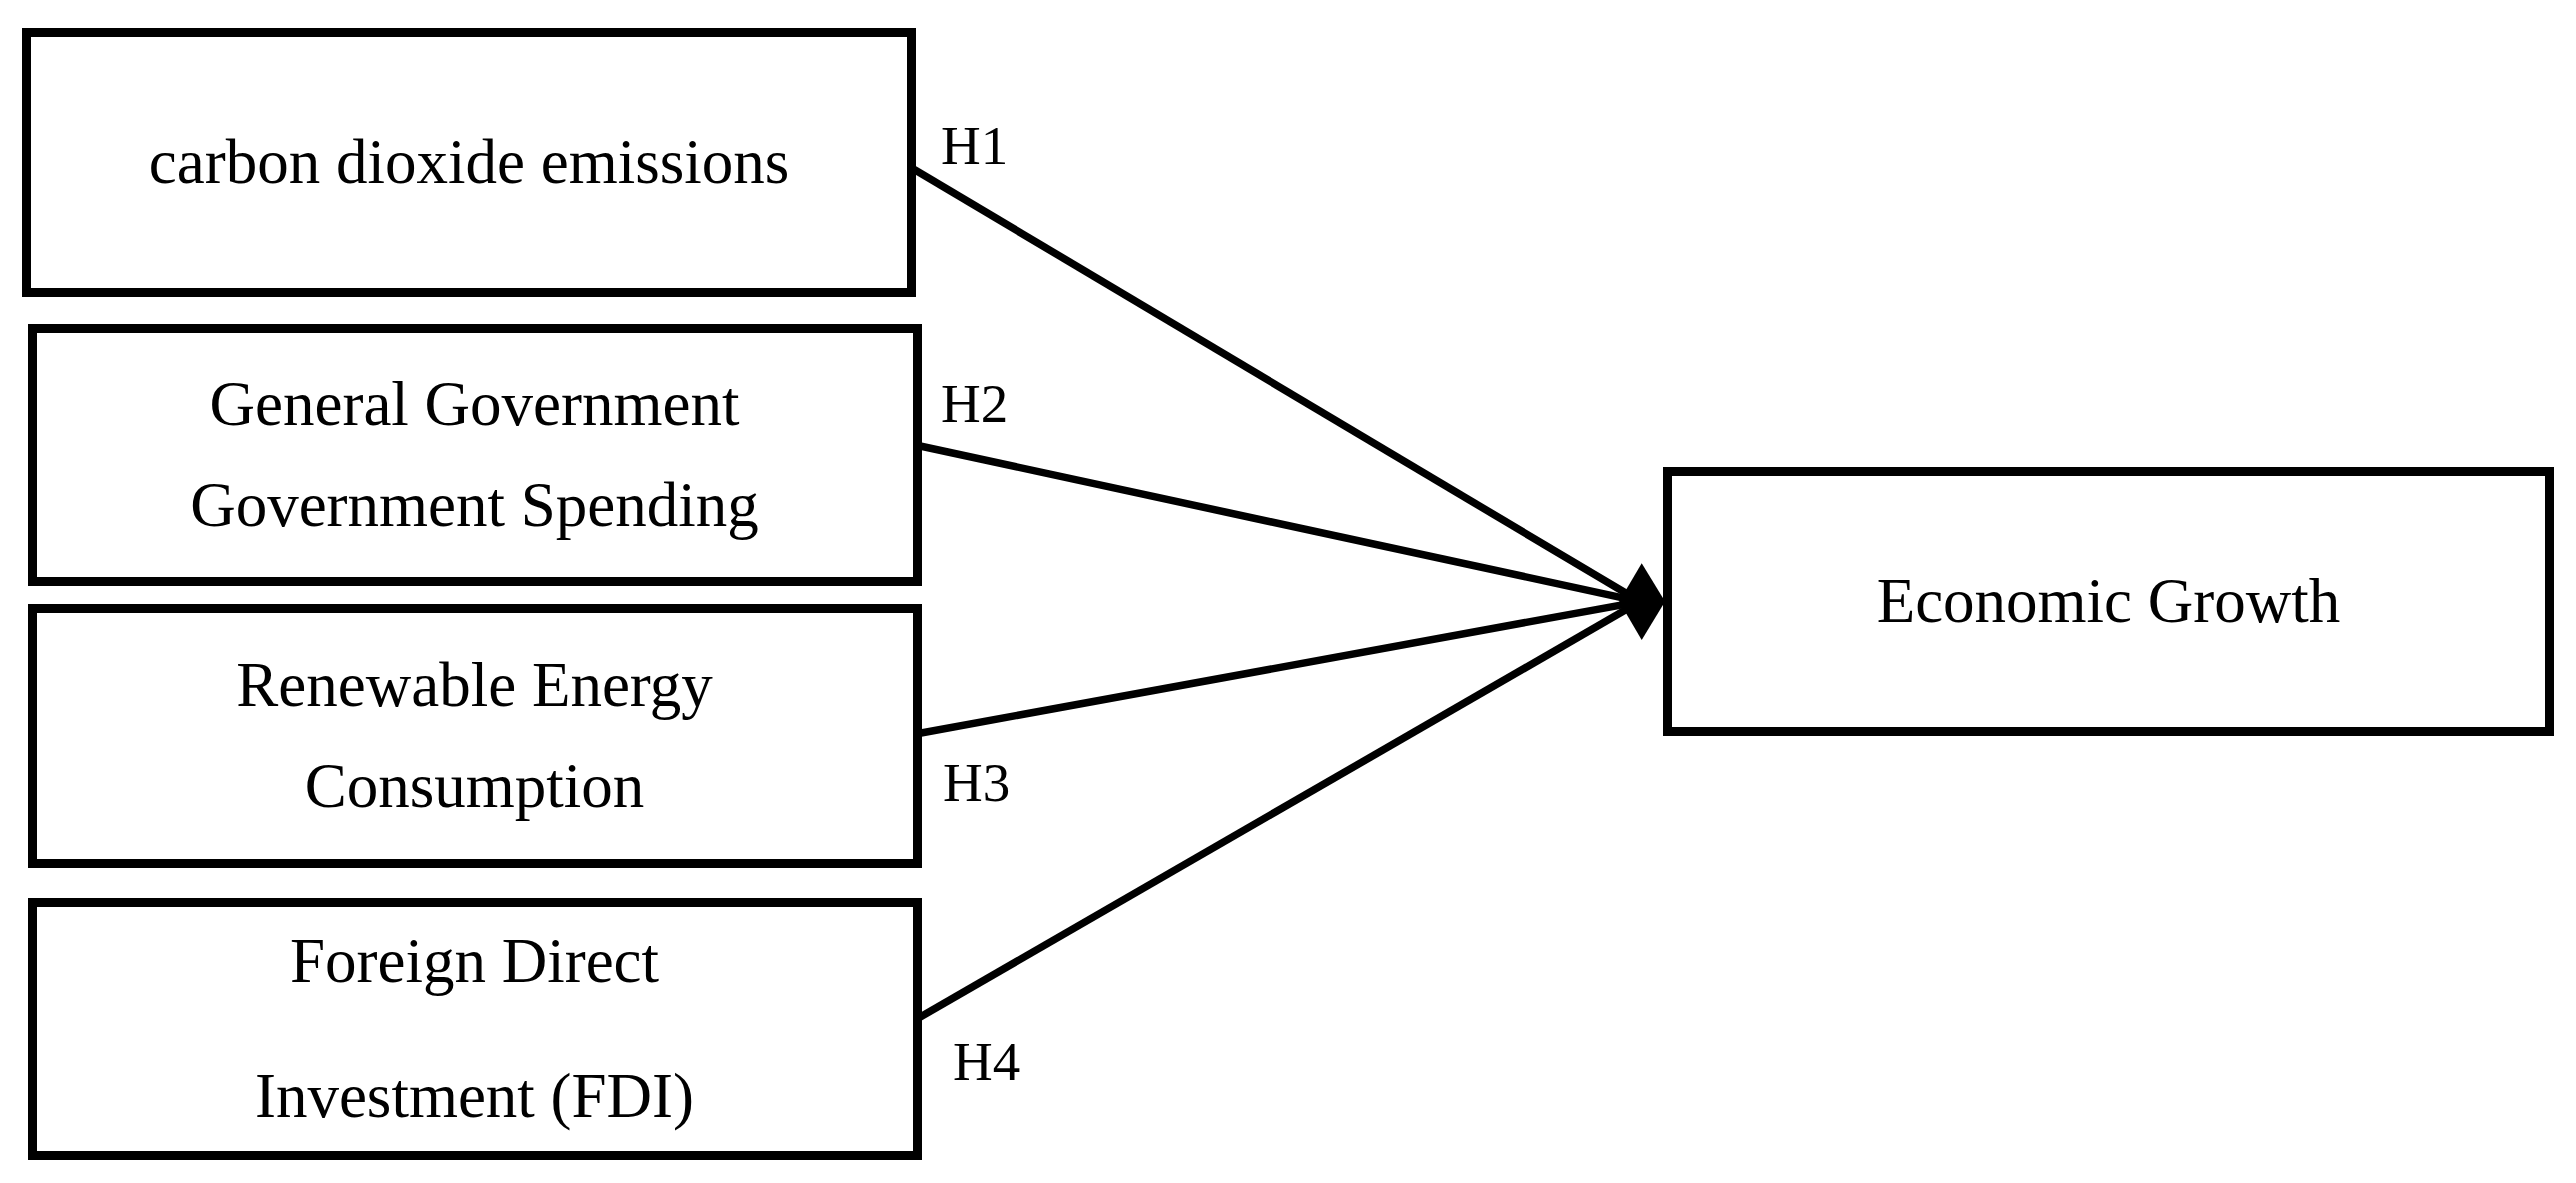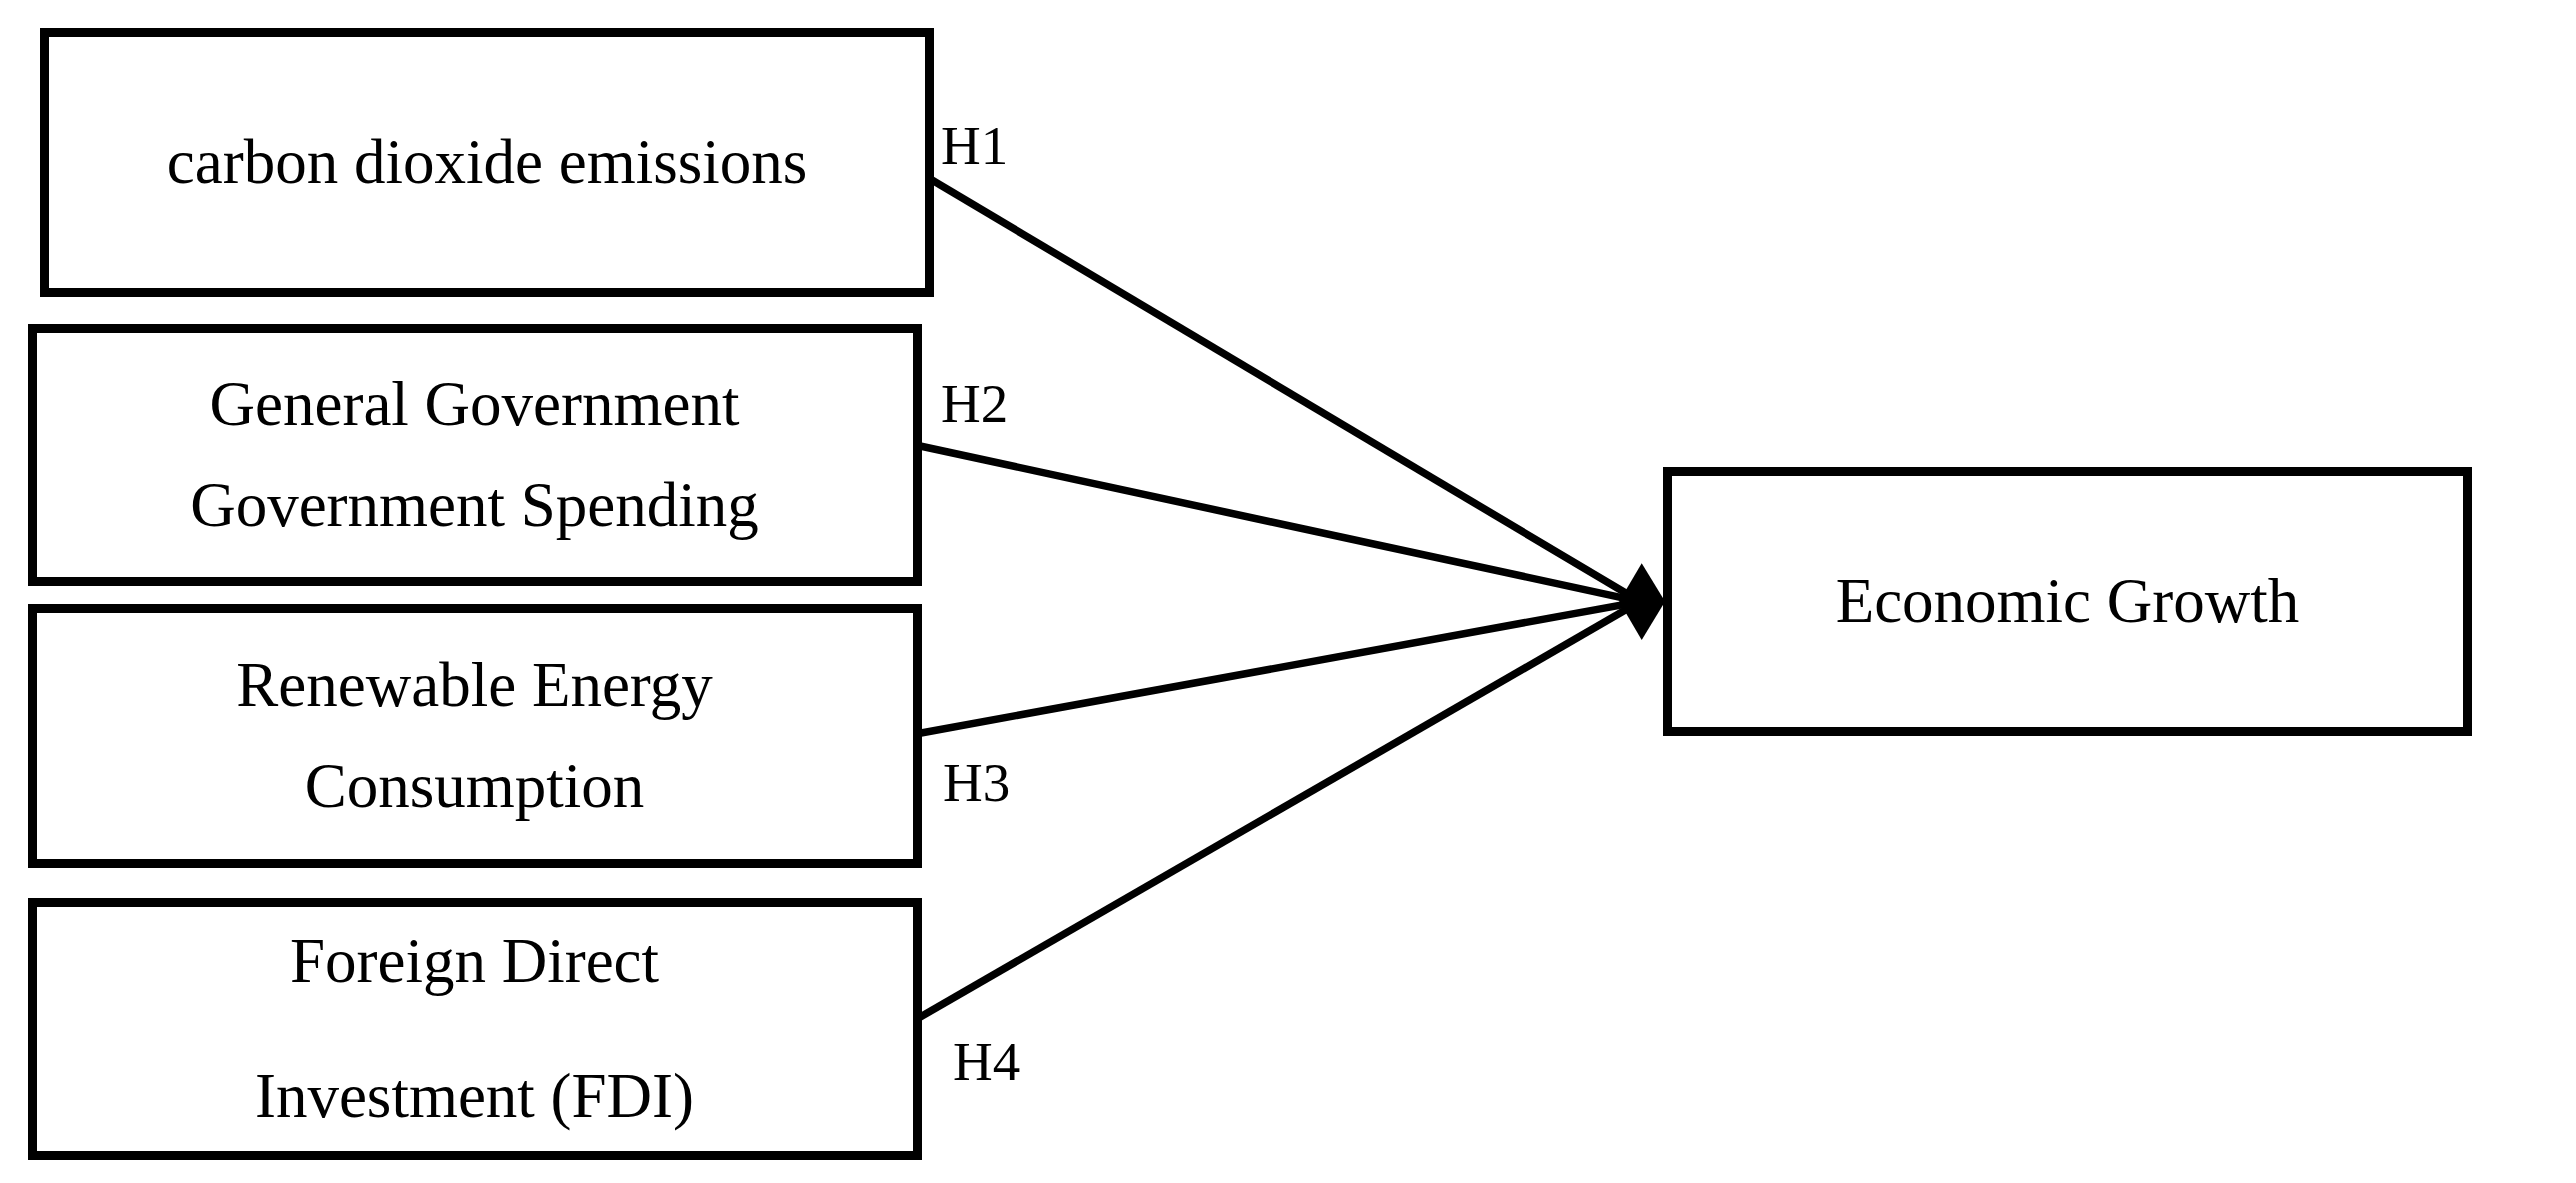--- a/index.html
+++ b/index.html
@@ -31,25 +31,25 @@
     display: flex;
     flex-direction: column;
     justify-content: center;
     align-items: center;
     text-align: center;
     font-size: 63px;
     line-height: 1.6;
     color: #000000;
   }
   .node .line { display: block; white-space: nowrap; }
-  .predictor-1 { left: 40px;   top: 27.5px;   width: 894px; height: 269px; }
+  .predictor-1 { left: 22px;   top: 27.5px;   width: 894px; height: 269px; }
   .predictor-2 { left: 27.5px;   top: 324px;  width: 894px; height: 262px; }
   .predictor-3 { left: 27.5px;   top: 604px;  width: 894px; height: 264px; }
   .predictor-4 { left: 27.5px;   top: 898px; width: 894px; height: 262px; gap: 34px; }
-  .outcome     { left: 1663px; top: 467px;  width: 809px; height: 269px; }
+  .outcome     { left: 1663px; top: 467px;  width: 891px; height: 269px; }
   .hyp-label {
     position: absolute;
     font-size: 55px;
     line-height: 1;
     color: #000000;
     white-space: nowrap;
   }
   .hyp-h1 { left: 941px; top: 118px; }
   .hyp-h2 { left: 941px; top: 376px; }
   .hyp-h3 { left: 943px; top: 755px; }

